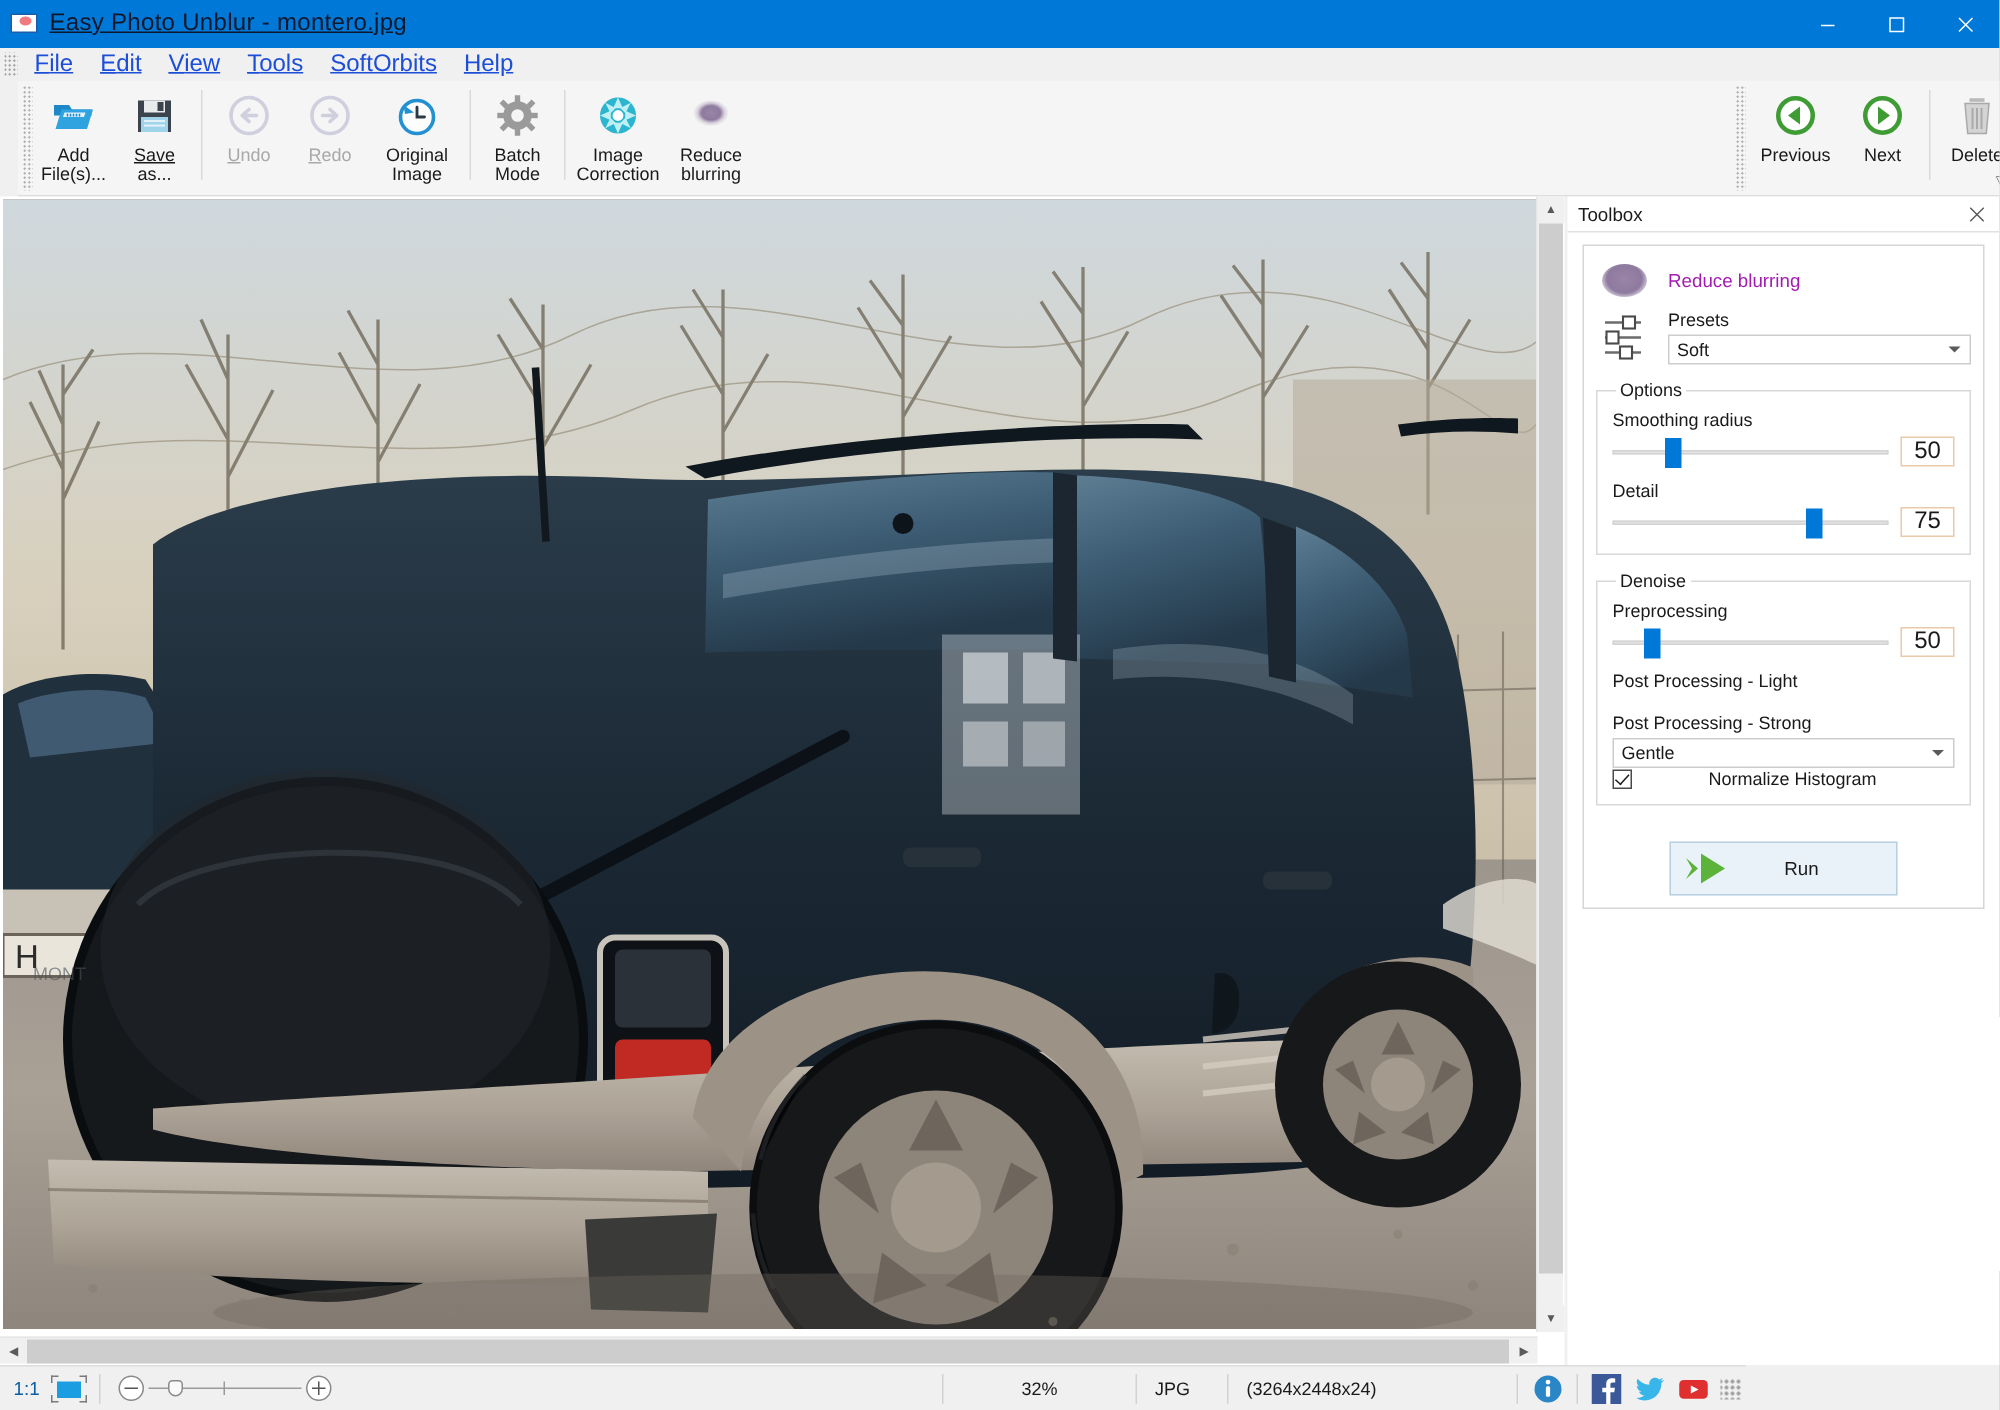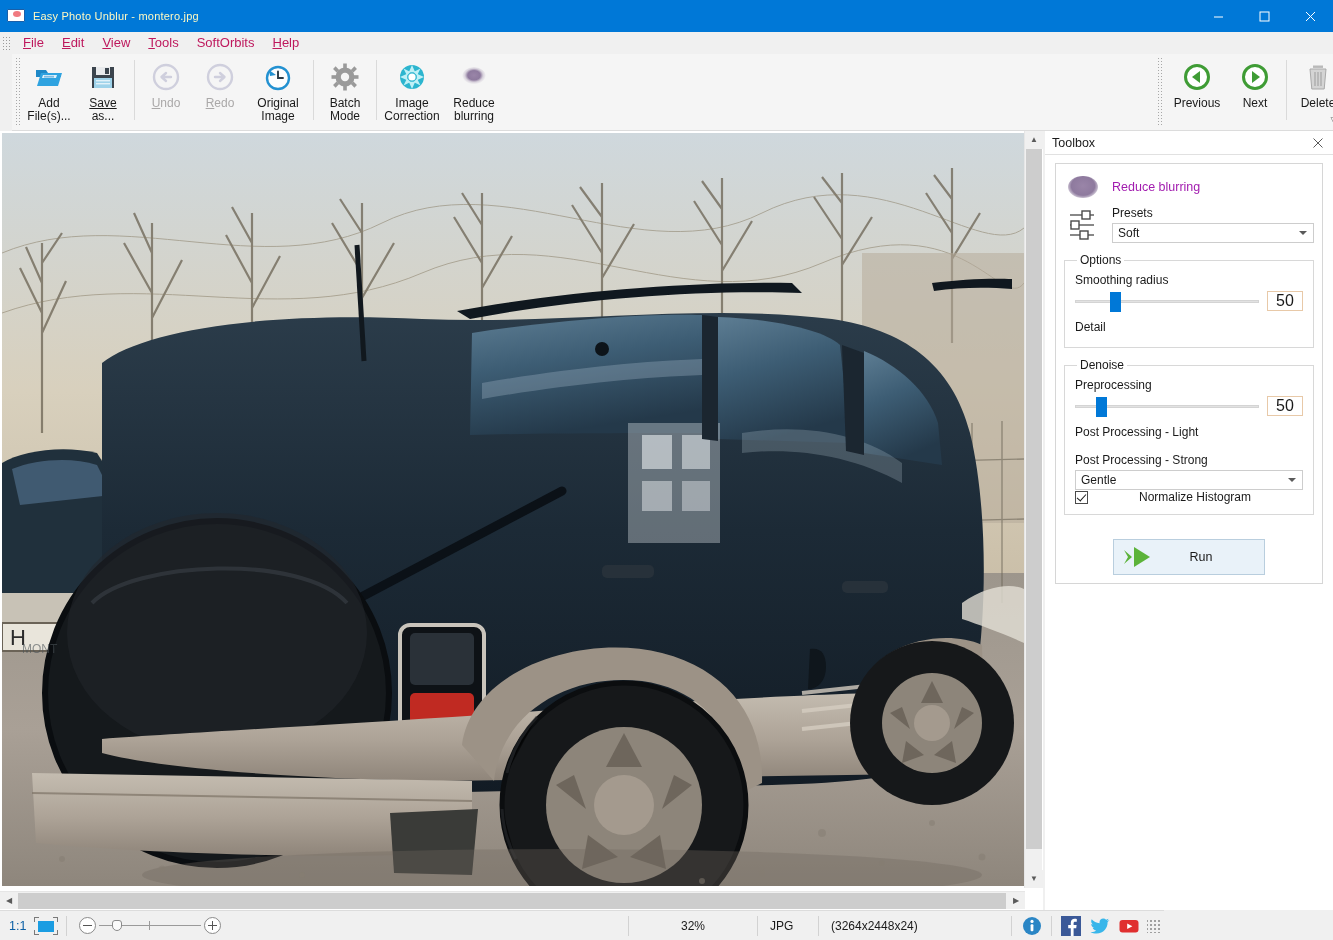--- a/index.html
+++ b/index.html
@@ -19,41 +19,41 @@
   }
   #app-icon { width: 18px; height: 18px; margin-left: 7px; margin-right: 8px; position: relative; }
   #app-icon .env {
     position: absolute; left: 0; top: 2px; width: 18px; height: 13px;
     background: #ffffff; border: 1px solid #1a5fa8; border-radius: 1px;
   }
   #app-icon .stamp {
     position: absolute; left: 6px; top: 4px; width: 8px; height: 6px;
     background: #f07a80; border-radius: 50%;
   }
-  #title-text { color: #fef9c3; font-size: 11px; letter-spacing: .2px; }
+  #title-text { color: #0f172a; font-size: 16px; letter-spacing: .2px; text-decoration: underline; }
   #win-controls { margin-left: auto; display: flex; height: 32px; }
   .wbtn {
     width: 46px; height: 32px; display: flex; align-items: center; justify-content: center;
     color: #fff; font-size: 13px; line-height: 1;
   }
   .wbtn svg { display: block; }
 
   
   #menubar {
     position: absolute; left: 0; top: 32px; width: 1333px; height: 22px;
     background: #f0f0f0; display: flex; align-items: center;
     border-bottom: 1px solid #f0f0f0;
   }
   #menu-grip {
     width: 9px; height: 16px; margin-left: 3px; margin-right: 2px;
     background-image: radial-gradient(#9a9a9a 38%, transparent 40%);
     background-size: 3px 3px; background-position: 2px 1px;
   }
   .menu-item {
-    padding: 3px 9px; font-size: 13px; color: #be185d; cursor: default; white-space: nowrap;
+    padding: 3px 9px; font-size: 16px; color: #1d4ed8; cursor: default; white-space: nowrap; text-decoration: underline;
   }
   .menu-item u { text-decoration: underline; }
 
   
   #toolbar {
     position: absolute; left: 12px; top: 54px; width: 1333px; height: 77px;
     background: #f5f5f5; border-bottom: 1px solid #dcdcdc;
     display: flex; align-items: flex-start;
   }
   #tb-grip {
@@ -722,20 +722,27 @@
           <div class="fld-label">Smoothing radius</div>
           <div class="slider-row">
             <div class="slider-track-wrap">
               <div class="slider-track"></div>
               <div class="slider-thumb" style="left:22%"></div>
             </div>
             <div class="spin">50</div>
           </div>
 
           <div class="fld-label" style="margin-top:8px">Detail</div>
+          <div class="slider-row">
+            <div class="slider-track-wrap">
+              <div class="slider-track"></div>
+              <div class="slider-thumb" style="left:73%"></div>
+            </div>
+            <div class="spin">75</div>
+          </div>
         </fieldset>
 
         <fieldset class="grp">
           <legend>Denoise</legend>
 
           <div class="fld-label">Preprocessing</div>
           <div class="slider-row">
             <div class="slider-track-wrap">
               <div class="slider-track"></div>
               <div class="slider-thumb" style="left:14%"></div>

